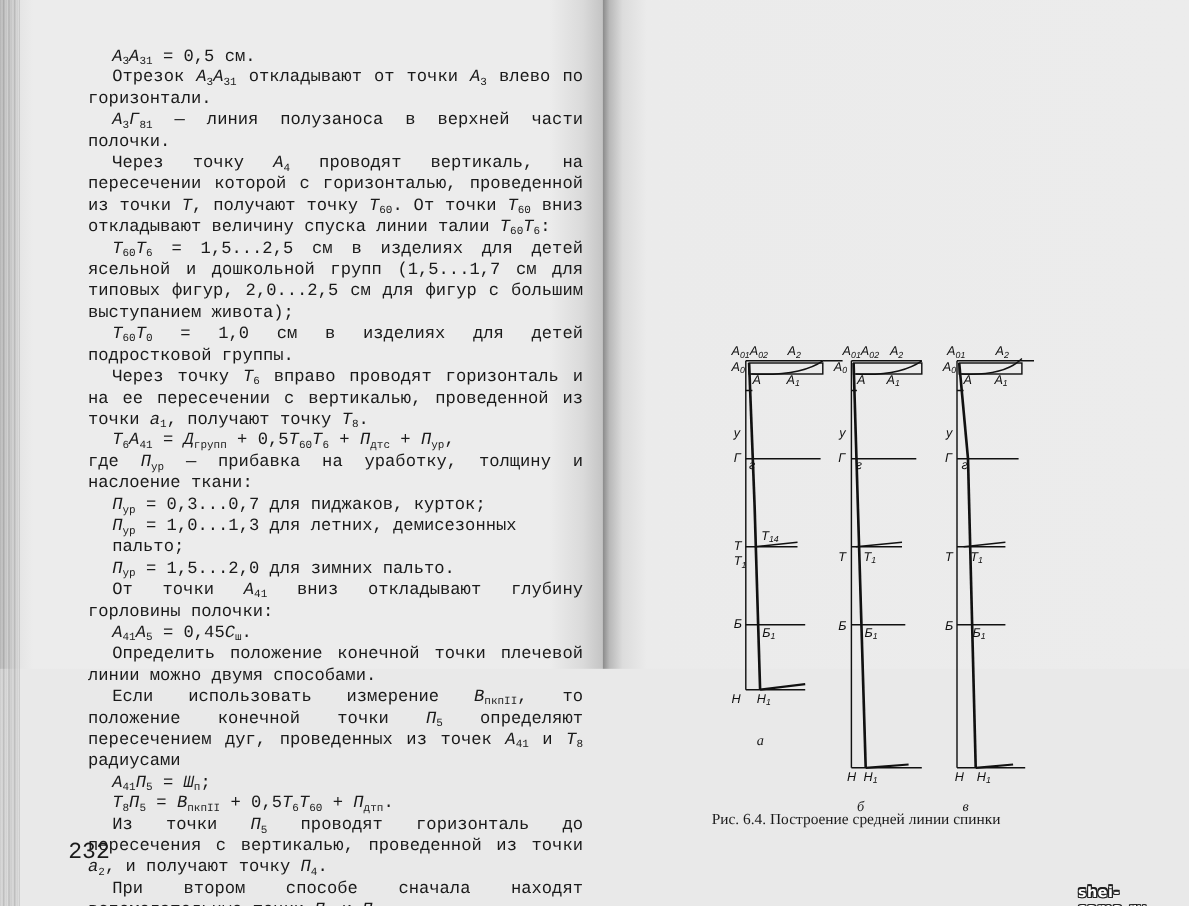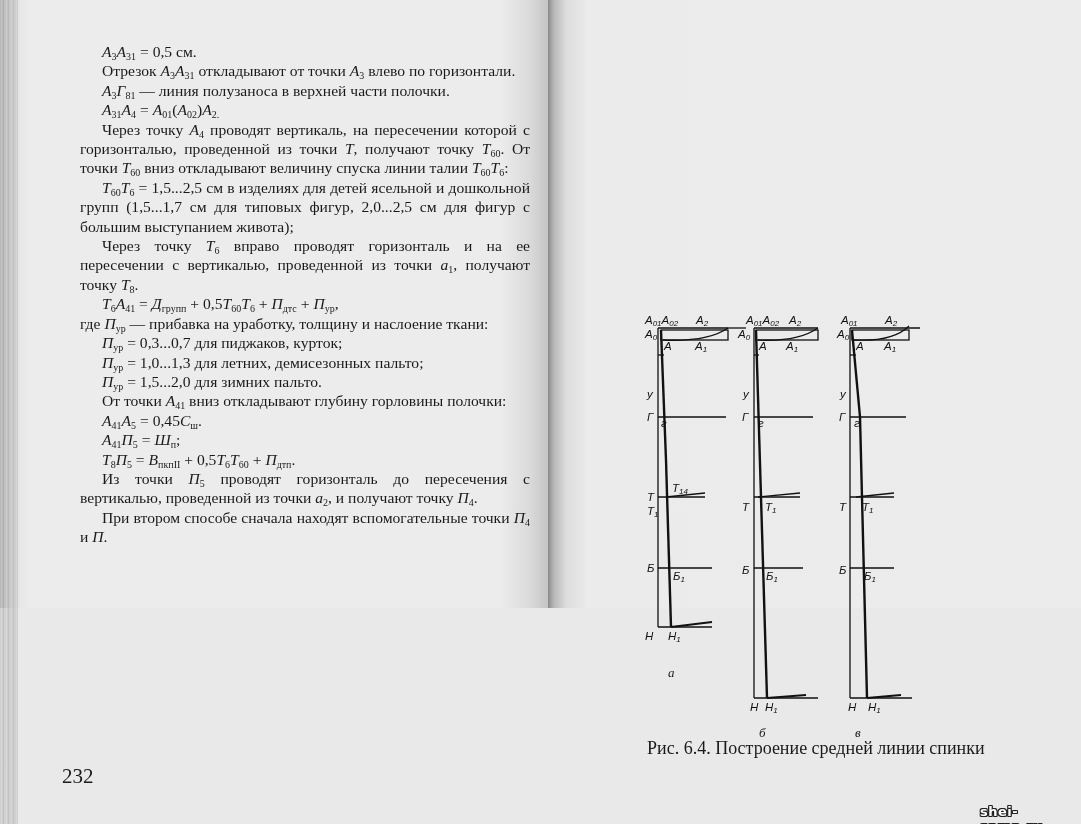--- a/index.html
+++ b/index.html
@@ -1,59 +1,61 @@
 <!DOCTYPE html>
 <html><head>
 <meta charset="utf-8">
 <style>
   html,body{margin:0;padding:0;}
   body{width:1081px;height:824px;overflow:hidden;background:#e9e9e9;font-family:"Liberation Serif","DejaVu Serif",serif;color:#1a1a1a;position:relative;}
   .spread{position:absolute;left:0;top:0;width:1081px;height:824px;display:flex;}
-  .page{position:relative;height:608px;box-sizing:border-box;}
+  .page{position:relative;height:608px;box-sizing:border-box;font-family:Liberation Mono, monospace;}
   .page-left{width:548px;background:linear-gradient(to right,#9a9a9a 0,#c9c9c9 8px,#e4e4e4 16px,#ececec 30px,#ececec 500px,#dadada 530px,#c4c4c4 548px);}
   .page-right{width:533px;background:linear-gradient(to right,#8a8a8a 0,#b8b8b8 6px,#dcdcdc 18px,#ebebeb 40px,#ececec 533px);}
   .edge{position:absolute;left:0;top:0;width:18px;height:824px;background:repeating-linear-gradient(to right,#bdbdbd 0,#d8d8d8 2px,#a8a8a8 3px,#d0d0d0 5px);opacity:.7;}
   .text{position:absolute;font-size:15.6px;line-height:19.4px;text-align:justify;}
   .left-text{left:80px;top:42px;width:450px;}
   p{margin:0;}
   .ind{text-indent:22px;}
   .f{padding-left:22px;text-align:left;}
   i{font-style:italic;}
   sub{font-size:10px;vertical-align:-3px;line-height:0;}
   .pnum{position:absolute;font-size:21px;}
   .pnum-left{left:62px;top:764px;}
-  .fig{position:absolute;left:628px;top:300px;width:300px;height:430px;}
+  .fig{position:absolute;left:648px;top:300px;width:300px;height:430px;}
   .fig svg{position:absolute;left:0;top:0;}
   .lbl{position:absolute;font-family:"Liberation Sans","DejaVu Sans",sans-serif;font-style:italic;font-size:11.5px;color:#111;}
   .lbl sub{font-size:8px;vertical-align:-2px;}
   .sublbl{position:absolute;font-style:italic;font-size:13px;}
-  .caption{position:absolute;left:647px;top:738px;font-size:18px;}
+  .caption{position:absolute;left:647px;top:738px;font-size:14px;}
   .watermark{position:absolute;left:980px;top:804px;font-family:"DejaVu Sans",sans-serif;font-weight:bold;font-size:13px;color:#fff;letter-spacing:.5px;text-shadow:1px 0 0 #222,-1px 0 0 #222,0 1px 0 #222,0 -1px 0 #222,1px 1px 0 #222,-1px -1px 0 #222,1px -1px 0 #222,-1px 1px 0 #222;}
 </style>
 </head>
 <body>
 
 <div class="spread">
   <div class="page page-left">
     <div class="edge"></div>
     <div class="text left-text">
         <p class="f"><i>A</i><sub>3</sub><i>A</i><sub>31</sub> = 0,5 см.</p>
         <p class="ind">Отрезок <i>A</i><sub>3</sub><i>A</i><sub>31</sub> откладывают от точки <i>A</i><sub>3</sub> влево по горизонтали.</p>
         <p class="ind"><i>A</i><sub>3</sub><i>Г</i><sub>81</sub> — линия полузаноса в верхней части полочки.</p>
-        <p class="f"><i>A</i><sub>31</sub><i>A</i><sub>4</sub> = <i>A</i><sub>01</sub>(<i>A</i><sub>02</sub>)<i>A</i><sub>2.</sub></p>
         <p class="ind">Через точку <i>A</i><sub>4</sub> проводят вертикаль, на пересечении которой с горизонталью, проведенной из точки <i>T</i>, получают точку <i>T</i><sub>60</sub>. От точки <i>T</i><sub>60</sub> вниз откладывают величину спуска линии талии <i>T</i><sub>60</sub><i>T</i><sub>6</sub>:</p>
         <p class="ind"><i>T</i><sub>60</sub><i>T</i><sub>6</sub> = 1,5...2,5 см в изделиях для детей ясельной и дошкольной групп (1,5...1,7 см для типовых фигур, 2,0...2,5 см для фигур с большим выступанием живота);</p>
+        <p class="ind"><i>T</i><sub>60</sub><i>T</i><sub>0</sub> = 1,0 см в изделиях для детей подростковой группы.</p>
         <p class="ind">Через точку <i>T</i><sub>6</sub> вправо проводят горизонталь и на ее пересечении с вертикалью, проведенной из точки <i>a</i><sub>1</sub>, получают точку <i>T</i><sub>8</sub>.</p>
         <p class="f"><i>T</i><sub>6</sub><i>A</i><sub>41</sub> = <i>Д</i><sub>групп</sub> + 0,5<i>T</i><sub>60</sub><i>T</i><sub>6</sub> + <i>П</i><sub>дтс</sub> + <i>П</i><sub>ур</sub>,</p>
         <p>где <i>П</i><sub>ур</sub> — прибавка на уработку, толщину и наслоение ткани:</p>
         <p class="f"><i>П</i><sub>ур</sub> = 0,3...0,7 для пиджаков, курток;</p>
         <p class="f"><i>П</i><sub>ур</sub> = 1,0...1,3 для летних, демисезонных пальто;</p>
         <p class="f"><i>П</i><sub>ур</sub> = 1,5...2,0 для зимних пальто.</p>
         <p class="ind">От точки <i>A</i><sub>41</sub> вниз откладывают глубину горловины полочки:</p>
         <p class="f"><i>A</i><sub>41</sub><i>A</i><sub>5</sub> = 0,45<i>C</i><sub>ш</sub>.</p>
+        <p class="ind">Определить положение конечной точки плечевой линии можно двумя способами.</p>
+        <p class="ind">Если использовать измерение <i>B</i><sub>пкпII</sub>, то положение конечной точки <i>П</i><sub>5</sub> определяют пересечением дуг, проведенных из точек <i>A</i><sub>41</sub> и <i>T</i><sub>8</sub> радиусами</p>
         <p class="f"><i>A</i><sub>41</sub><i>П</i><sub>5</sub> = <i>Ш</i><sub>п</sub>;</p>
         <p class="f"><i>T</i><sub>8</sub><i>П</i><sub>5</sub> = <i>B</i><sub>пкпII</sub> + 0,5<i>T</i><sub>6</sub><i>T</i><sub>60</sub> + <i>П</i><sub>дтп</sub>.</p>
         <p class="ind">Из точки <i>П</i><sub>5</sub> проводят горизонталь до пересечения с вертикалью, проведенной из точки <i>a</i><sub>2</sub>, и получают точку <i>П</i><sub>4</sub>.</p>
         <p class="ind">При втором способе сначала находят вспомогательные точки <i>П</i><sub>4</sub> и <i>П</i>.</p>
       </div>
     <div class="pnum pnum-left">232</div>
   </div>
   <div class="page page-right">
     
     

